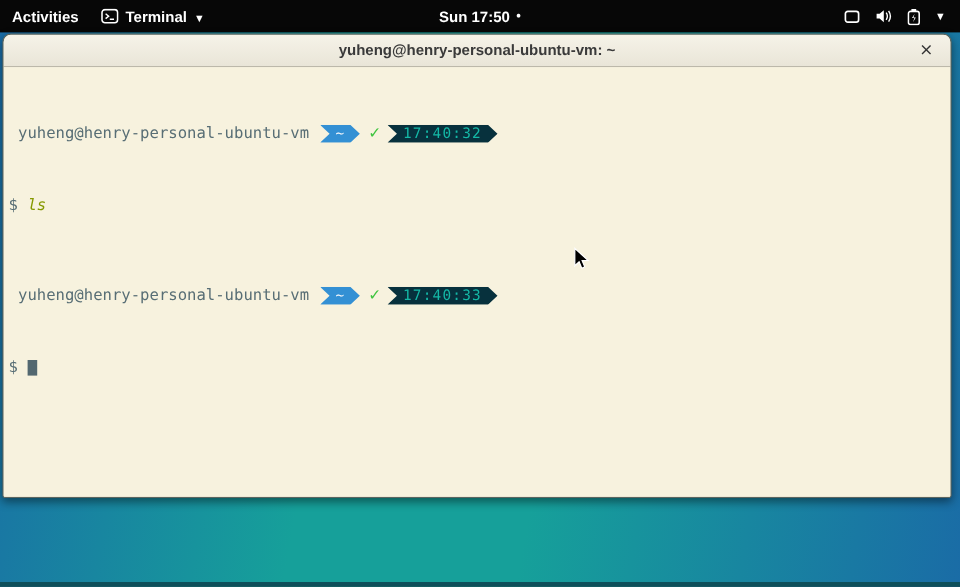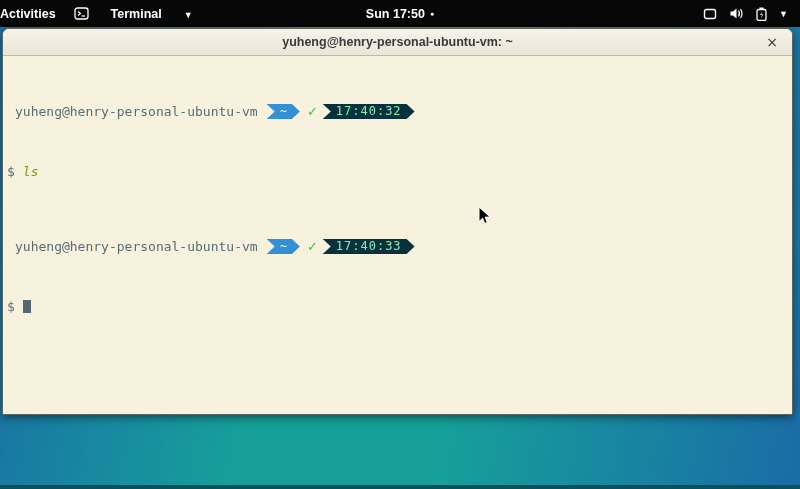--- a/index.html
+++ b/index.html
@@ -7,23 +7,23 @@
   body { font-family: "Liberation Sans", sans-serif; position: relative; background: #000; }
 
   .screen { position: absolute; inset: 0; width: 800px; height: 489px; overflow: hidden; }
 
   
   .topbar {
     position: absolute; top: 0; left: 0; width: 800px; height: 27px;
     background: var(--topbar_bg); color: var(--topbar_fg);
     display: flex; align-items: center; font-size: 12.5px; font-weight: 700;
   }
-  .topbar-left { display: flex; align-items: center; gap: 18px; }
+  .topbar-left { display: flex; align-items: center; gap: 18px; padding-left: 10px; }
   .activities { color: var(--topbar_fg); background: none; border: none; font: inherit; cursor: default; }
-  .appmenu { display: flex; align-items: center; gap: 22px; }
+  .appmenu { display: flex; align-items: center; gap: 6px; }
   .appmenu .chev { font-size: 9px; position: relative; top: 1px; }
   .topbar-center { position: absolute; left: 0; right: 0; text-align: left; display: flex; justify-content: center; align-items: center; gap: 5px; pointer-events: none; }
   .clock-dot { font-size: 7px; position: relative; top: 0px; }
   .topbar-right { position: absolute; right: 8px; top: 0; height: 27px; display: flex; align-items: center; gap: 12px; padding-right: 4px; }
   .topbar-right .chev { font-size: 9px; }
   .tb-icon { display: block; }
 
   
   .desktop {
     position: absolute; top: 27px; left: 0; width: 800px; height: 462px;
@@ -66,21 +66,21 @@
   }
   .trow { height: 15px; display: flex; align-items: center; }
   .prompt-row .userhost { padding-left: 8px; color: var(--term_fg); }
   .tag {
     display: inline-flex; align-items: center; justify-content: center;
     height: 15px; font-size: 12px; line-height: 15px;
     padding: 0 13px 0 13px;
     clip-path: polygon(0 0, calc(100% - 8px) 0, 100% 50%, calc(100% - 8px) 100%, 0 100%, 8px 50%);
   }
   .tag-cwd { background: var(--prompt_blue); color: #f2f6fa; margin-left: 9px; }
-  .tag-time { background: var(--prompt_dark); color: #86efac; letter-spacing: 1px; margin-left: 5px; }
+  .tag-time { background: var(--prompt_dark); color: #14b8a6; letter-spacing: 1px; margin-left: 5px; }
   .check { color: var(--check_green); font-weight: 700; margin-left: 7px; font-family: "DejaVu Sans", sans-serif; font-size: 13px; }
   .dollar { color: var(--term_fg); }
   .cmd { color: var(--cmd_green); margin-left: 8px; font-style: italic; }
   .dir { color: var(--dir_teal); }
   .dir + .dir { margin-left: 2ch; }
   .dir-green { color: var(--pvt_green); }
   .cursor-block { display: inline-block; width: 8px; height: 13px; background: var(--cursor_color); margin-left: 8px; }
 
   
   .mouse { position: absolute; left: 478px; top: 206px; pointer-events: none; }

